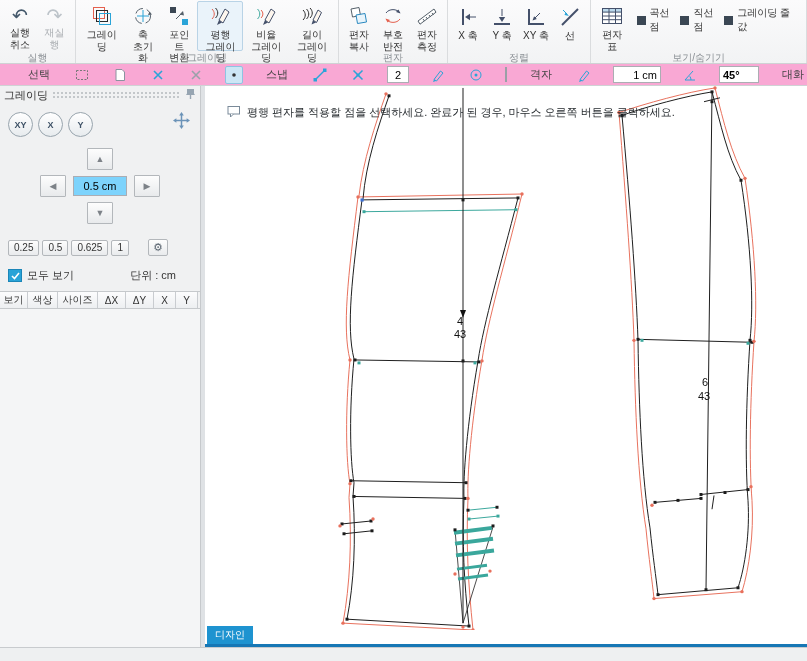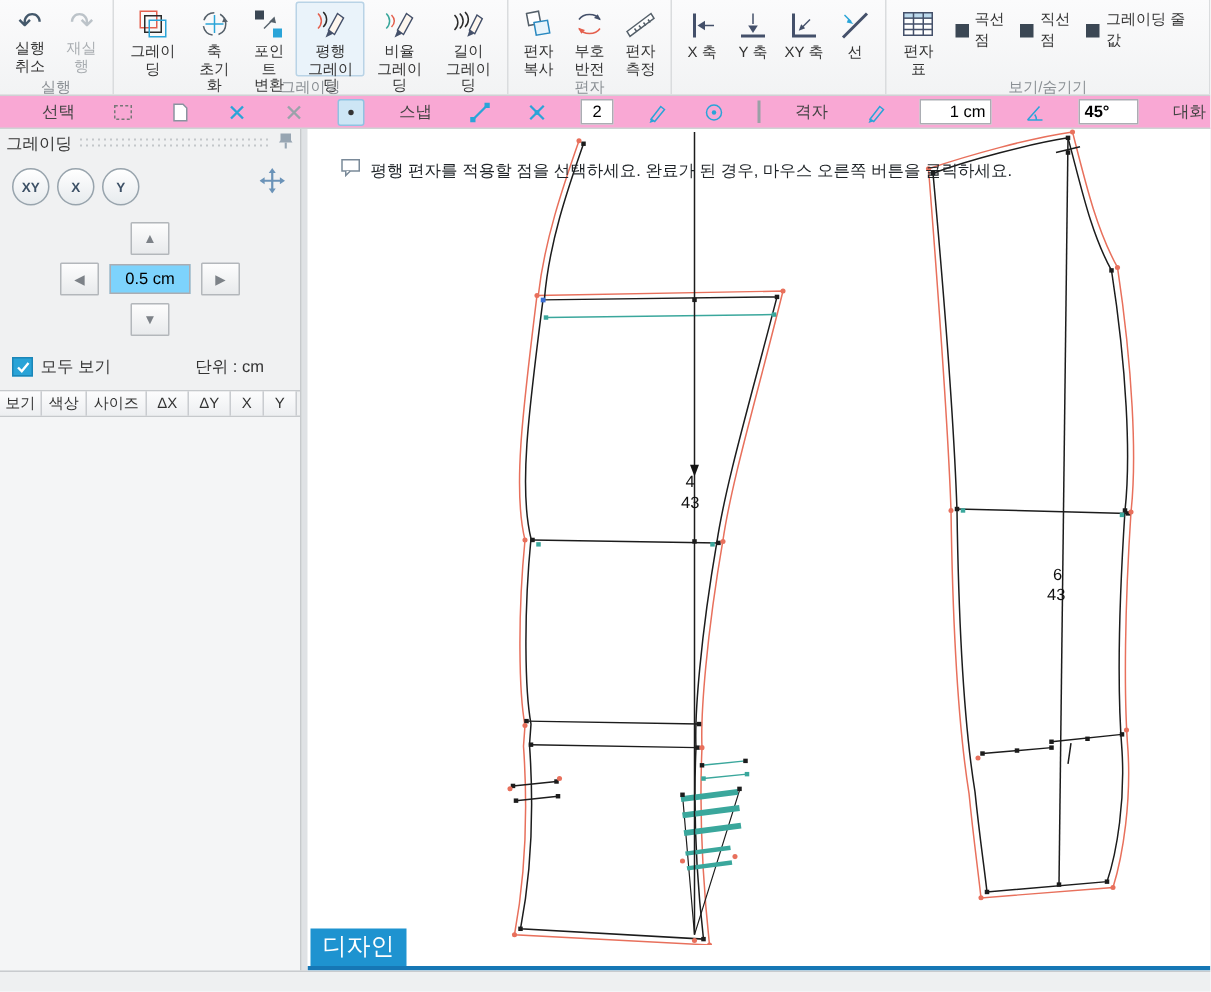--- a/index.html
+++ b/index.html
@@ -55,21 +55,21 @@
   .selrow { padding:10px 8px 0 6px; color:#333; }
   .ptable { display:grid; grid-template-columns:28px 30px 40px 28px 28px 22px 22px; margin-top:8px; border-top:1px solid #c6c9cc; border-bottom:1px solid #c6c9cc; }
   .ptable .th { height:16px; display:flex; align-items:center; justify-content:center; font-size:10px; background:linear-gradient(#fcfcfd,#edeff1); border-right:1px solid #c9ccd0; overflow:hidden; white-space:nowrap; }
   .tbody { flex:1; background:#f4f5f6; }
 
   
   .canvas { flex:1; position:relative; margin-left:4px; background:#ffffff; overflow:hidden; }
   .hint { position:absolute; top:19px; left:22px; display:flex; align-items:center; gap:6px; font-size:11px; color:#1f2428; z-index:3; }
   .patsvg { position:absolute; top:0; left:0; z-index:1; }
   .tabstrip { position:absolute; left:0; right:0; bottom:0; height:18px; border-bottom:3px solid #1677b5; display:flex; align-items:flex-end; z-index:4; background:transparent; }
-  .destab { margin-left:2px; background:#1e93d0; color:#fff; font-size:16px; padding:2px 8px 2px;margin-top:16px; }
+  .destab { margin-left:2px; background:#1e93d0; color:#fff; font-size:10px; padding:2px 8px 2px;margin-top:16px; }
 
   .statusbar { height:14px; background:#eef0f1; border-top:1px solid #c8cbce; }
 
   text { font-family:"Liberation Sans", sans-serif; }
 </style>
 </head>
 <body>
 
 <div class="app">
 
@@ -242,20 +242,21 @@
           <span class="ric">
               <svg width="24" height="24" viewBox="0 0 24 24">
                 <path d="M4 20 L20 4" stroke="#44506a" stroke-width="2"></path>
                 <path d="M5 5 L9.5 9.5" stroke="#2aa4d8"></path>
                 <path d="M11 11 l-4.5 -1 1 -2.5 z" fill="#2aa4d8"></path>
               </svg>
             </span>
           <span>선</span>
         </div>
       </div>
+      <div class="rgroup-label">정렬</div>
     </div>
 
     <div class="rgroup">
       <div class="rgroup-items">
         <div class="rbtn">
           <span class="ric">
               <svg width="24" height="24" viewBox="0 0 24 24">
                 <rect x="2.5" y="4.5" width="19" height="15" fill="#fff" stroke="#44506a"></rect>
                 <rect x="2.5" y="4.5" width="19" height="3.6" fill="#bcd9ec" stroke="#44506a"></rect>
                 <path d="M9 4.5 V19.5 M15.5 4.5 V19.5 M2.5 12 H21.5 M2.5 15.7 H21.5" stroke="#44506a"></path>
@@ -401,20 +402,29 @@
         <span class="arrbtn">
             <span>▶</span>
           </span>
         <span></span>
         <span class="arrbtn">
             <span>▼</span>
           </span>
         <span></span>
       </div>
 
+      <div class="presets">
+        <span class="pbtn">0.25</span>
+        <span class="pbtn">0.5</span>
+        <span class="pbtn">0.625</span>
+        <span class="pbtn">1</span>
+        <span class="gearbtn">
+            <span>⚙</span>
+          </span>
+      </div>
 
       <div class="allrow">
         <span class="bluechk">
             <svg width="9" height="8" viewBox="0 0 9 8">
               <path d="M1 4 L3.5 6.5 L8 1" fill="none" stroke="#fff" stroke-width="1.6"></path>
             </svg>
           </span>
         <span>모두 보기</span>
         <span class="unit">단위 : cm</span>
       </div>

